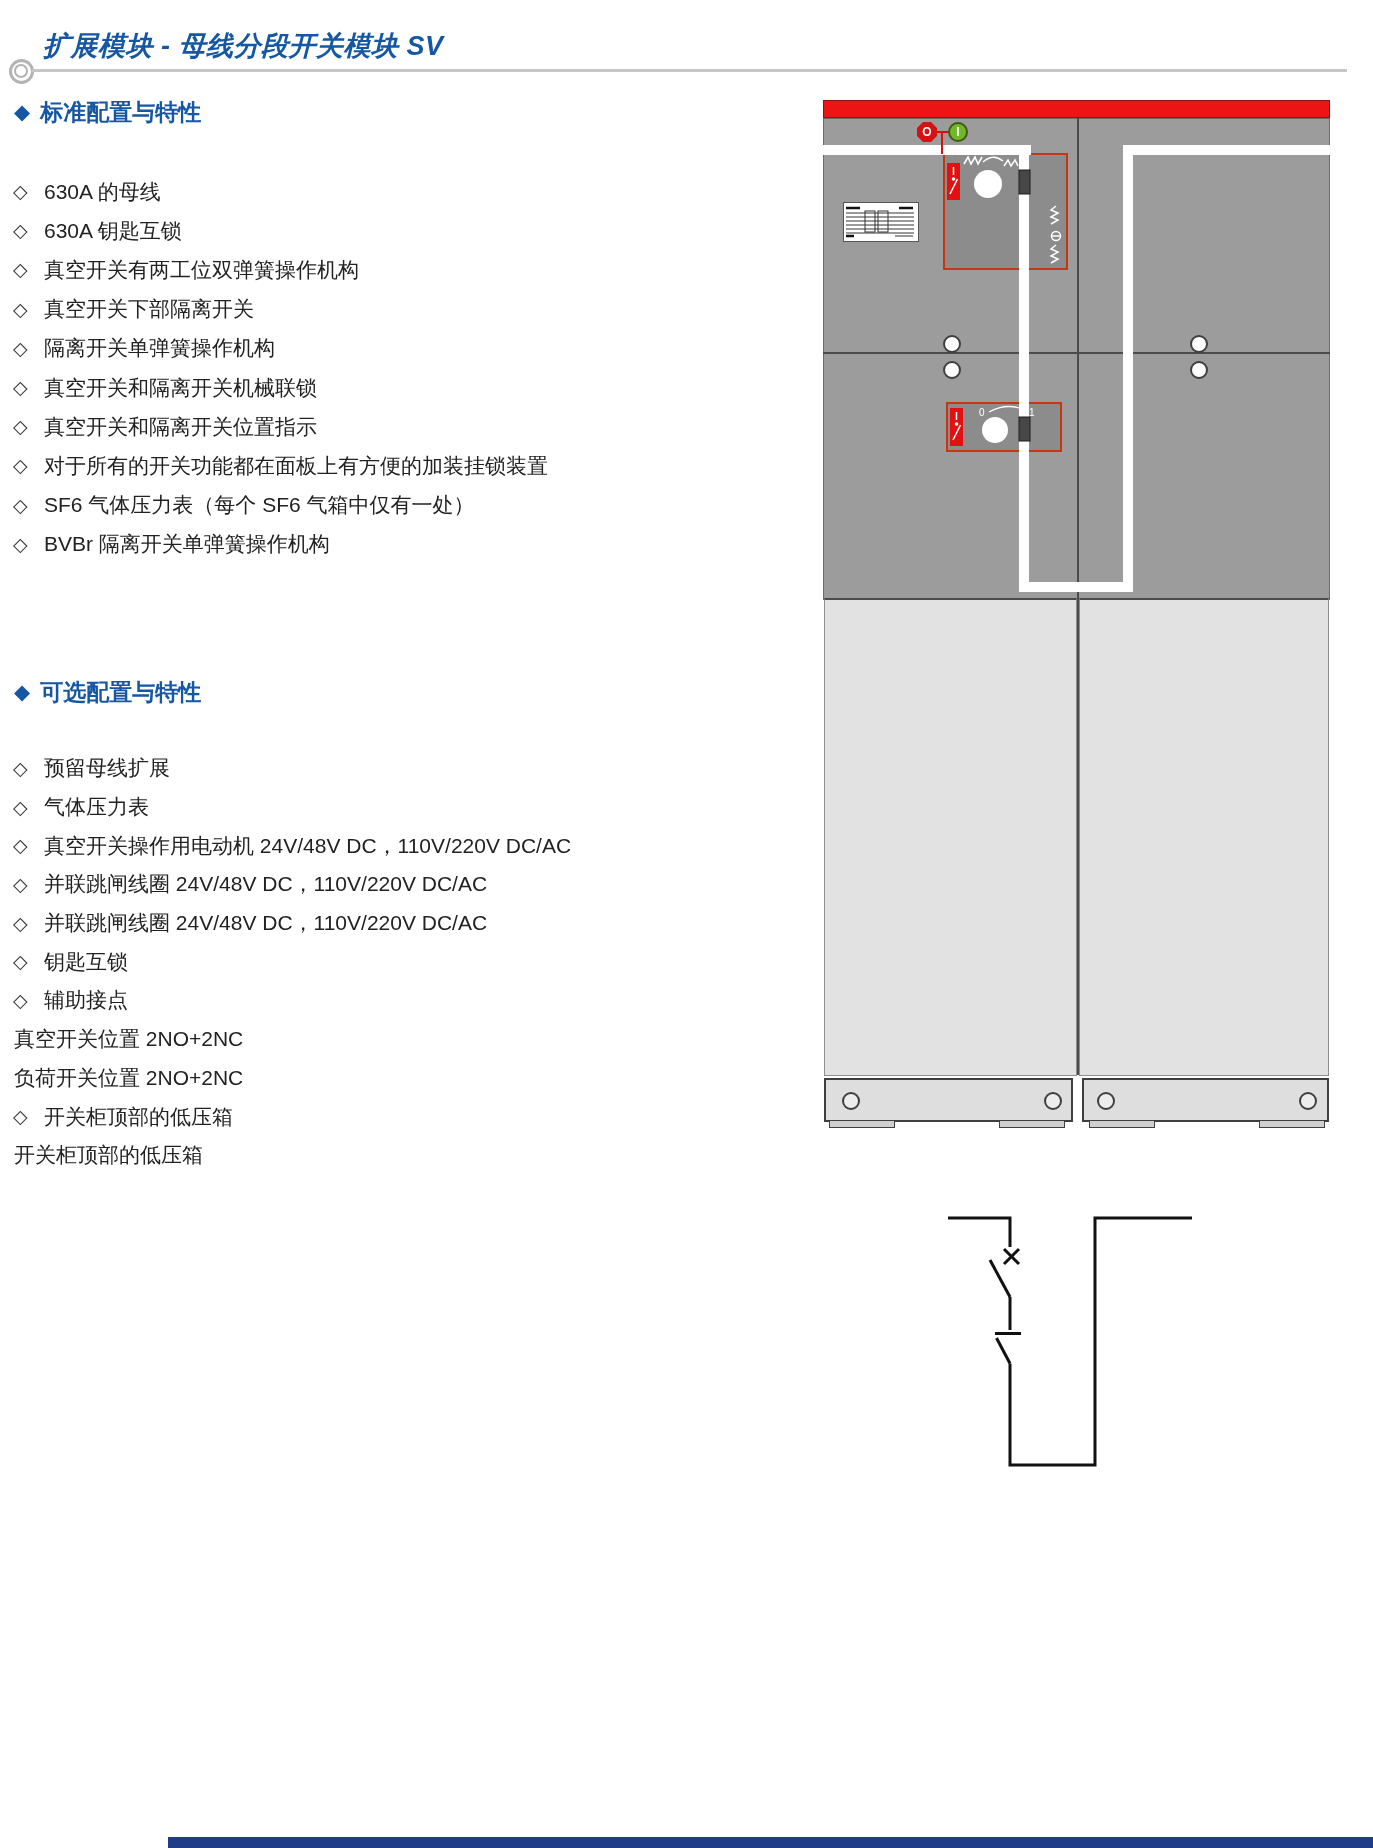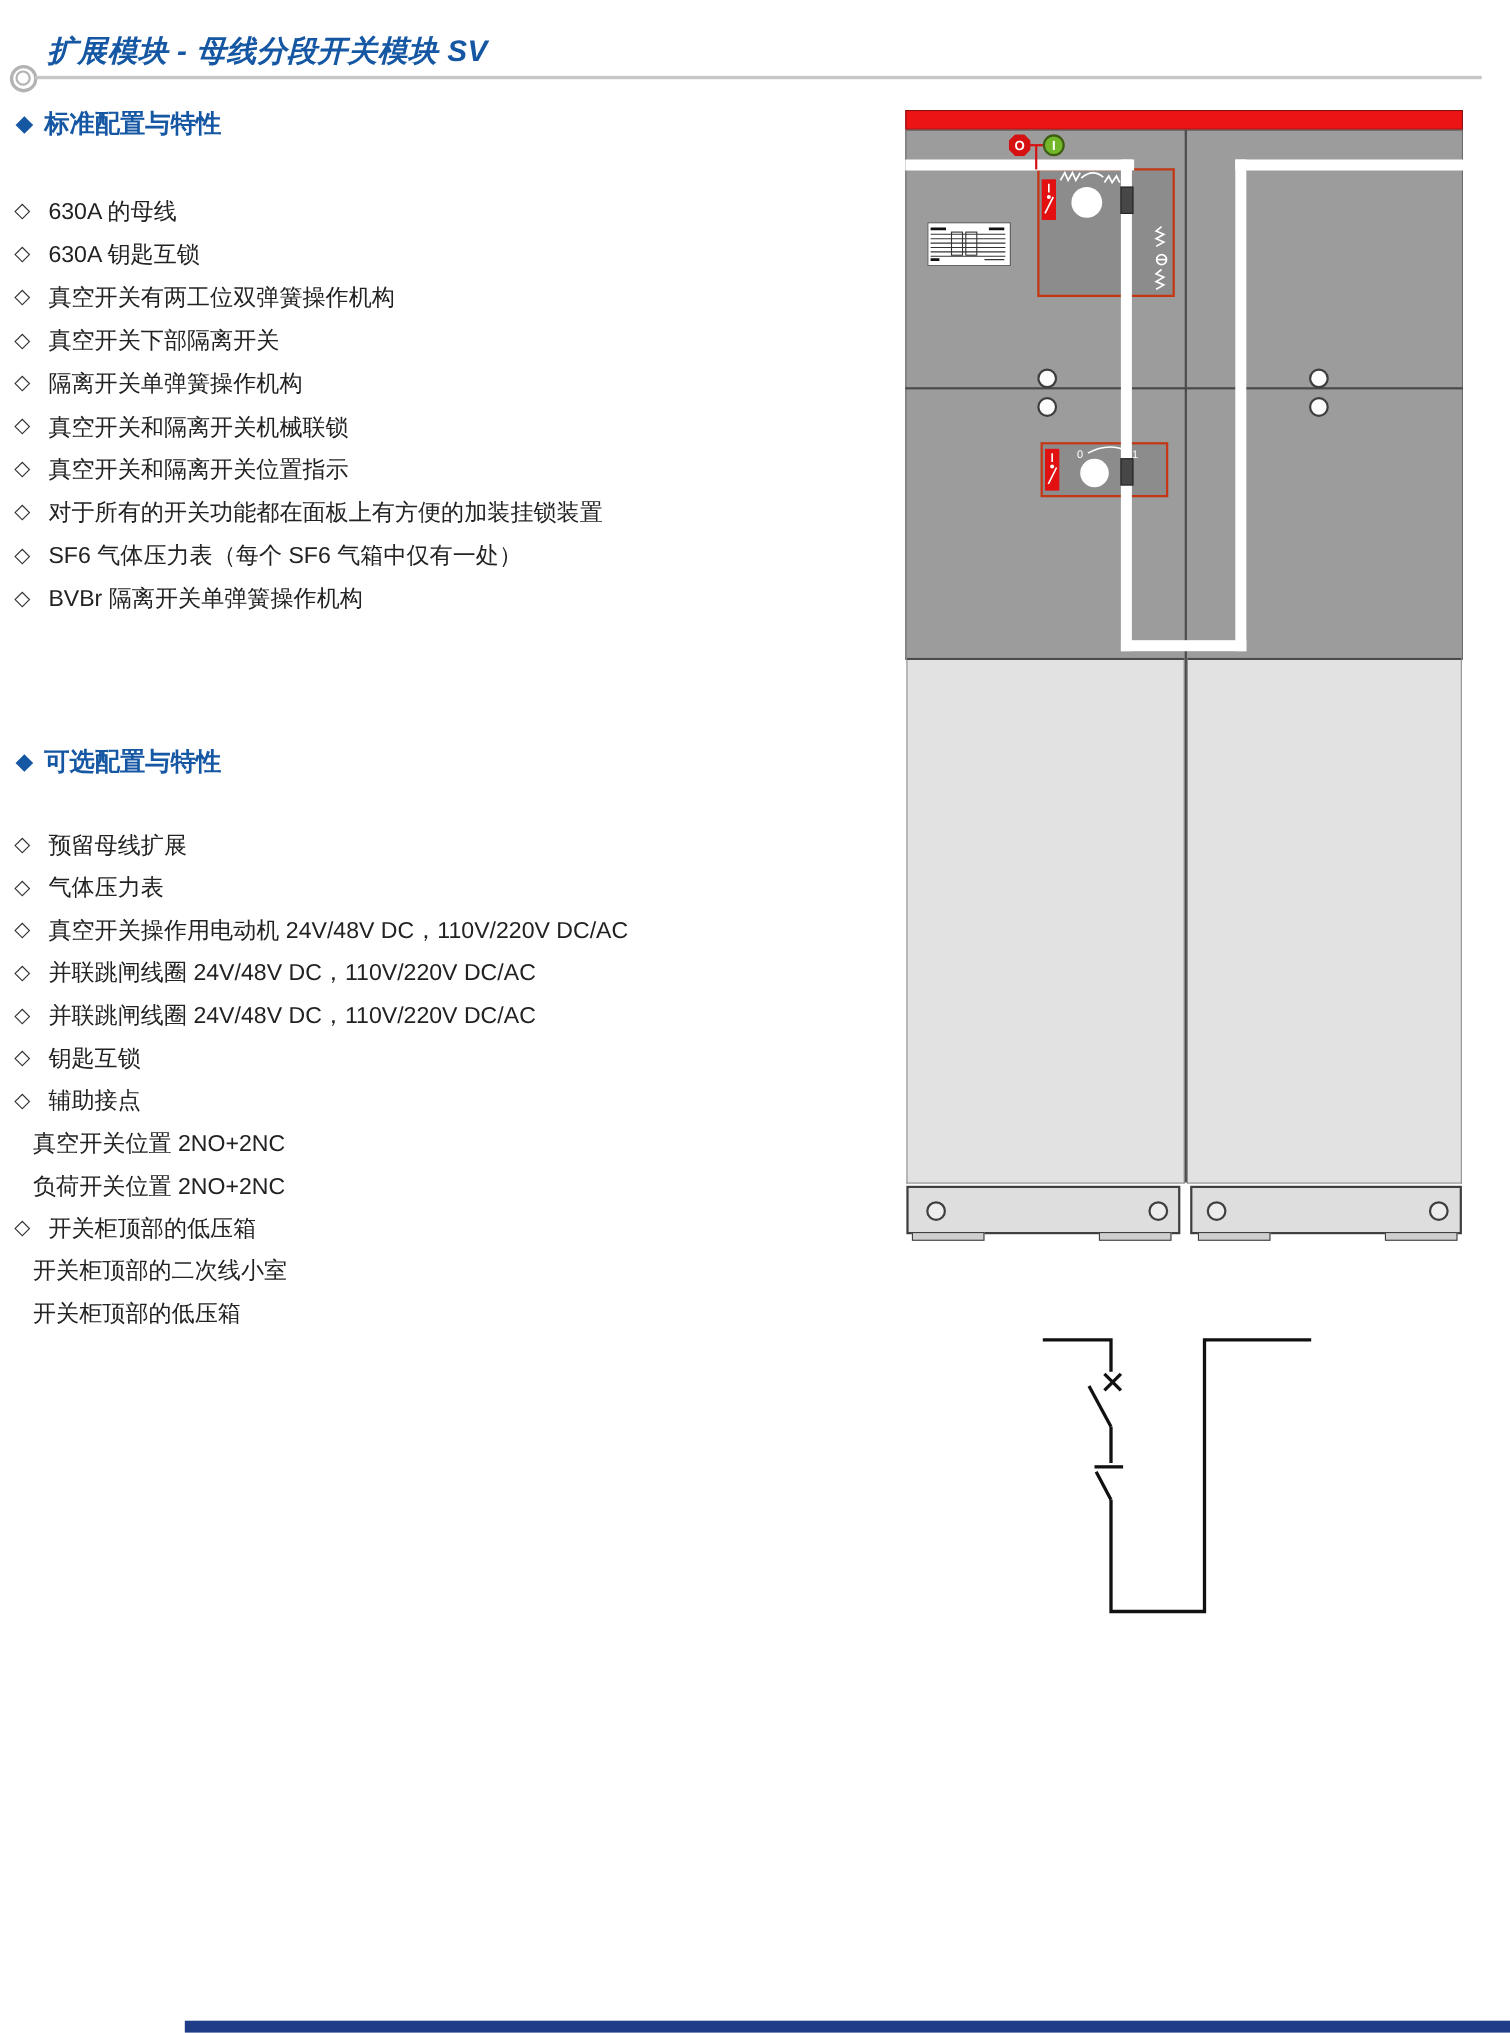--- a/index.html
+++ b/index.html
@@ -19,21 +19,21 @@
   .sec-head .hd{font-size:21px;margin-right:10px;}
   #sec1-head{left:14px;top:97px;}
   #sec2-head{left:14px;top:677px;}
 
   
   ul.feat{list-style:none;margin:0;padding:0;}
   ul.feat li{display:flex;align-items:center;font-size:21px;color:#222;padding-left:13px;}
   #list1 li{height:39.2px;}
   #list2 li{height:38.7px;}
   ul.feat .dia{font-size:19px;color:#333;width:22px;margin-right:9px;flex:0 0 auto;}
-  ul.feat li.ind{padding-left:30px;}
+  ul.feat li.ind{padding-left:14px;}
   #list1{left:0;top:172px;width:760px;}
   #list2{left:0;top:749px;width:760px;}
 
   
   #cabinet{left:823px;top:100px;width:507px;height:1030px;}
   #cab-red-bar{left:0;top:0;width:505px;height:16px;background:#ec1414;border:1px solid #8d1111;}
   #cab-upper{left:0;top:18px;width:505px;height:480px;background:#9c9c9c;border:1px solid #6b6b6b;}
   #door-left{left:1px;top:498px;width:251px;height:475px;background:#e2e2e2;border:1px solid #8f8f8f;border-top:2px solid #4b4b4b;}
   #door-right{left:256px;top:498px;width:248px;height:475px;background:#e2e2e2;border:1px solid #8f8f8f;border-top:2px solid #4b4b4b;}
   #cab-divider{left:254px;top:18px;width:2px;height:957px;background:#4b4b4b;}
@@ -162,23 +162,20 @@
       <span>真空开关位置 2NO+2NC</span>
     </li>
   <li class="ind">
       <span>负荷开关位置 2NO+2NC</span>
     </li>
   <li>
       <span class="dia">◇</span>
       <span>开关柜顶部的低压箱</span>
     </li>
   <li class="ind">
-      <span>开关柜顶部的二次线小室</span>
-    </li>
-  <li class="ind">
       <span>开关柜顶部的低压箱</span>
     </li>
 </ul>
 
 <div class="abs" id="cabinet">
   <div class="abs" id="cab-red-bar"></div>
   <div class="abs" id="cab-upper"></div>
   <div class="abs" id="door-left"></div>
   <div class="abs" id="door-right"></div>
   <div class="abs" id="cab-divider"></div>

